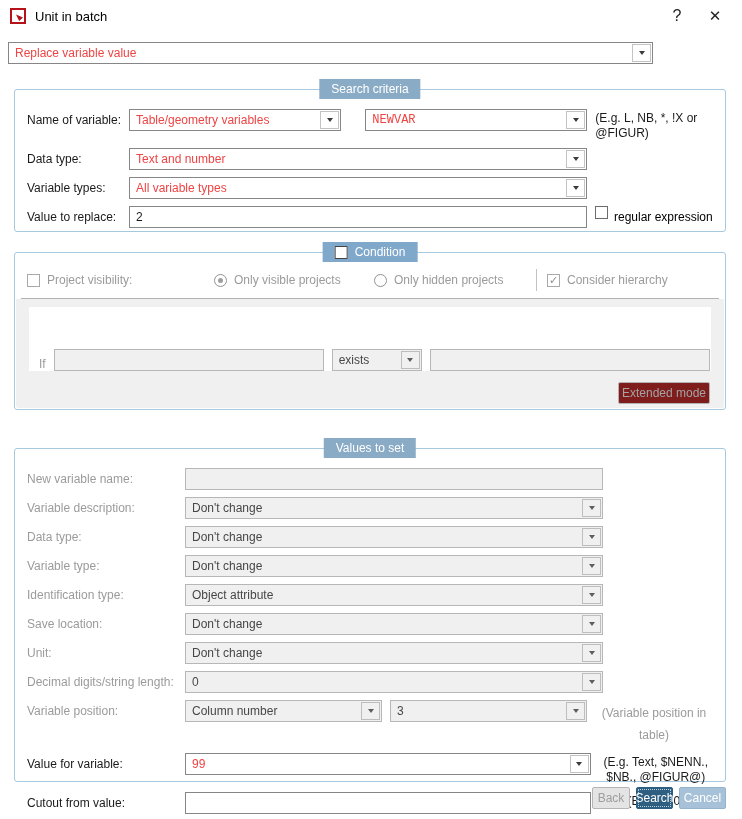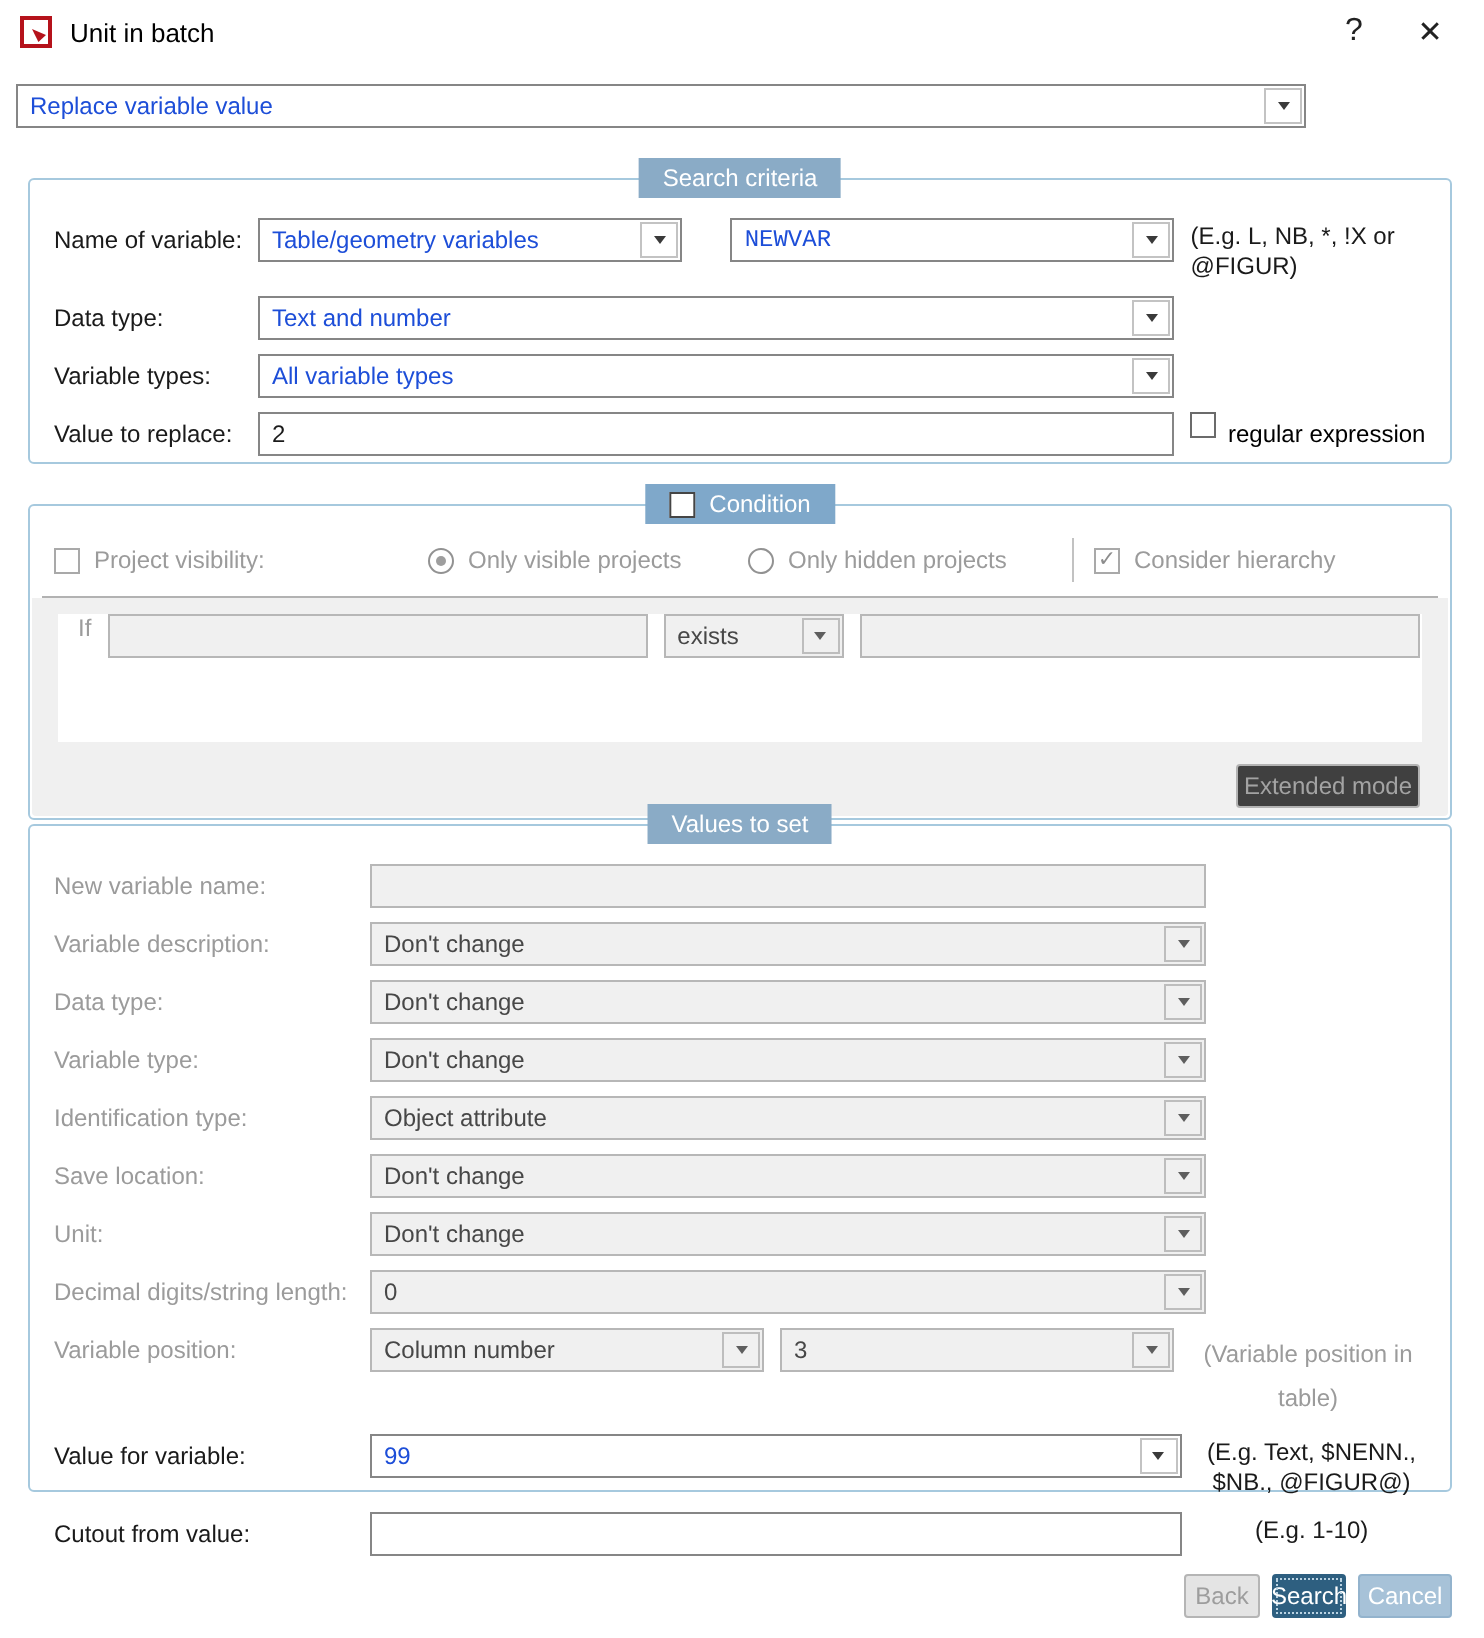--- a/index.html
+++ b/index.html
@@ -10,21 +10,21 @@
     overflow:hidden;
   }
   
   .titlebar { position:absolute; top:0; left:0; right:0; height:32px; display:flex; align-items:center; padding:0 12px 0 10px; }
   .title-icon { width:17px; height:16px; margin-right:8px; flex:0 0 auto; }
   .title-text { font-size:13px; color:#000; }
   .tb-help { margin-left:auto; font-size:16px; color:#222; width:26px; text-align:center; cursor:default; }
   .tb-close { font-size:15px; color:#222; width:30px; text-align:center; margin-left:10px; cursor:default; }
   
   .combo { display:flex; align-items:stretch; background:#fff; border:1px solid #868686; height:22px; }
-  .combo .val { flex:1; padding:0 6px; white-space:nowrap; overflow:hidden; display:flex; align-items:center; color:#1d4ed8; }
+  .combo .val { flex:1; padding:0 6px; white-space:nowrap; overflow:hidden; display:flex; align-items:center; color:#ef4444; }
   .combo .arrow-btn { width:19px; margin:1px; border:1px solid #c3c3c3; display:flex; align-items:center; justify-content:center; background:transparent; flex:0 0 auto; }
   .tri { width:0; height:0; border-left:3.5px solid transparent; border-right:3.5px solid transparent; border-top:4px solid #3a3a3a; }
   .combo.dis { background:#f0f0f0; border-color:#b7b7b7; }
   .combo.dis .val { color:#474747; }
   .combo.dis .arrow-btn { border-color:#bdbdbd; }
   .combo.dis .tri { border-top-color:#5e5e5e; }
   .tinput { height:22px; border:1px solid #868686; background:#fff; padding:0 6px; font:12px "Liberation Sans",sans-serif; color:#1a1a1a; }
   .tinput.dis { background:#f0f0f0; border-color:#b7b7b7; }
   
   .group { position:absolute; left:14px; width:712px; border:1px solid #a6c9de; border-radius:3px; background:#fff; }
@@ -39,25 +39,25 @@
   .cb { width:13px; height:13px; border:1px solid #6b6b6b; background:#fff; flex:0 0 auto; position:relative; }
   .cb.dis { border-color:#a9a9a9; }
   .cb.checked::after { content:"✓"; position:absolute; left:0; top:-1px; width:11px; color:#8d8d8d; font-size:11px; line-height:13px; text-align:center; }
   .radio { width:13px; height:13px; border:1px solid #929292; border-radius:50%; background:#fff; flex:0 0 auto; position:relative; }
   .radio.sel::after { content:""; position:absolute; inset:3px; border-radius:50%; background:#9e9e9e; }
   
   .cond-row { display:flex; align-items:center; margin:16px 10px 0 12px; color:#9b9b9b; height:22px; }
   .citem { display:flex; align-items:center; gap:7px; }
   .cond-sep { height:1px; background:#b2b2b2; margin:7px 6px 0 6px; }
   .cond-gray { position:absolute; left:1px; right:1px; bottom:1px; top:46px; background:#f0f0f0; border-radius:0 0 2px 2px; }
-  .if-panel { background:#fff; margin:8px 13px 0 13px; height:64px; display:flex; align-items:flex-start; padding-left:10px; }
+  .if-panel { background:#fff; margin:8px 13px 0 13px; height:64px; display:flex; align-items:flex-end; padding-left:10px; }
   .if-panel .iflbl { color:#9b9b9b; margin-right:8px; }
   .ext-row { display:flex; justify-content:flex-end; margin:11px 14px 0 0; }
   .btn { height:22px; display:flex; align-items:center; justify-content:center; font-size:12px; border-radius:2px; }
-  .btn-ext { width:92px; background:#404040; border:1px solid #b3b3b3; color:#a3a3a3; }
+  .btn-ext { width:92px; background:#7f1d1d; border:1px solid #b3b3b3; color:#a3a3a3; }
   
   .vrow { display:flex; align-items:flex-start; margin:0 12px 7px 12px; min-height:22px; }
   .vrow .lbl { flex:0 0 158px; line-height:22px; }
   .lbl.gray { color:#9b9b9b; }
   .w-full { width:458px; }
   .w-cat { width:220px; }
   .w-name { width:230px; margin-left:24px;font-family:Liberation Mono, monospace; }
   .w-vfull { width:418px; }
   .w-vhalf { width:205px; }
   .w-vhalf2 { width:205px; margin-left:8px; }
@@ -183,21 +183,21 @@
             </span>
         </div>
         <input class="tinput dis" style="width: 280px; margin-left: 8px;" value="">
       </div>
       <div class="ext-row">
         <div class="btn btn-ext">Extended mode</div>
       </div>
     </div>
   </div>
 
-  <div class="group" style="top:412px; height:334px;">
+  <div class="group" style="top:448px; height:334px;">
     <div class="chip">
       <span>Values to set</span>
     </div>
 
     <div class="vrow" style="margin-top:19px;">
       <span class="lbl gray">New variable name:</span>
       <input class="tinput dis w-vfull" value="" style="">
     </div>
 
     <div class="vrow">

